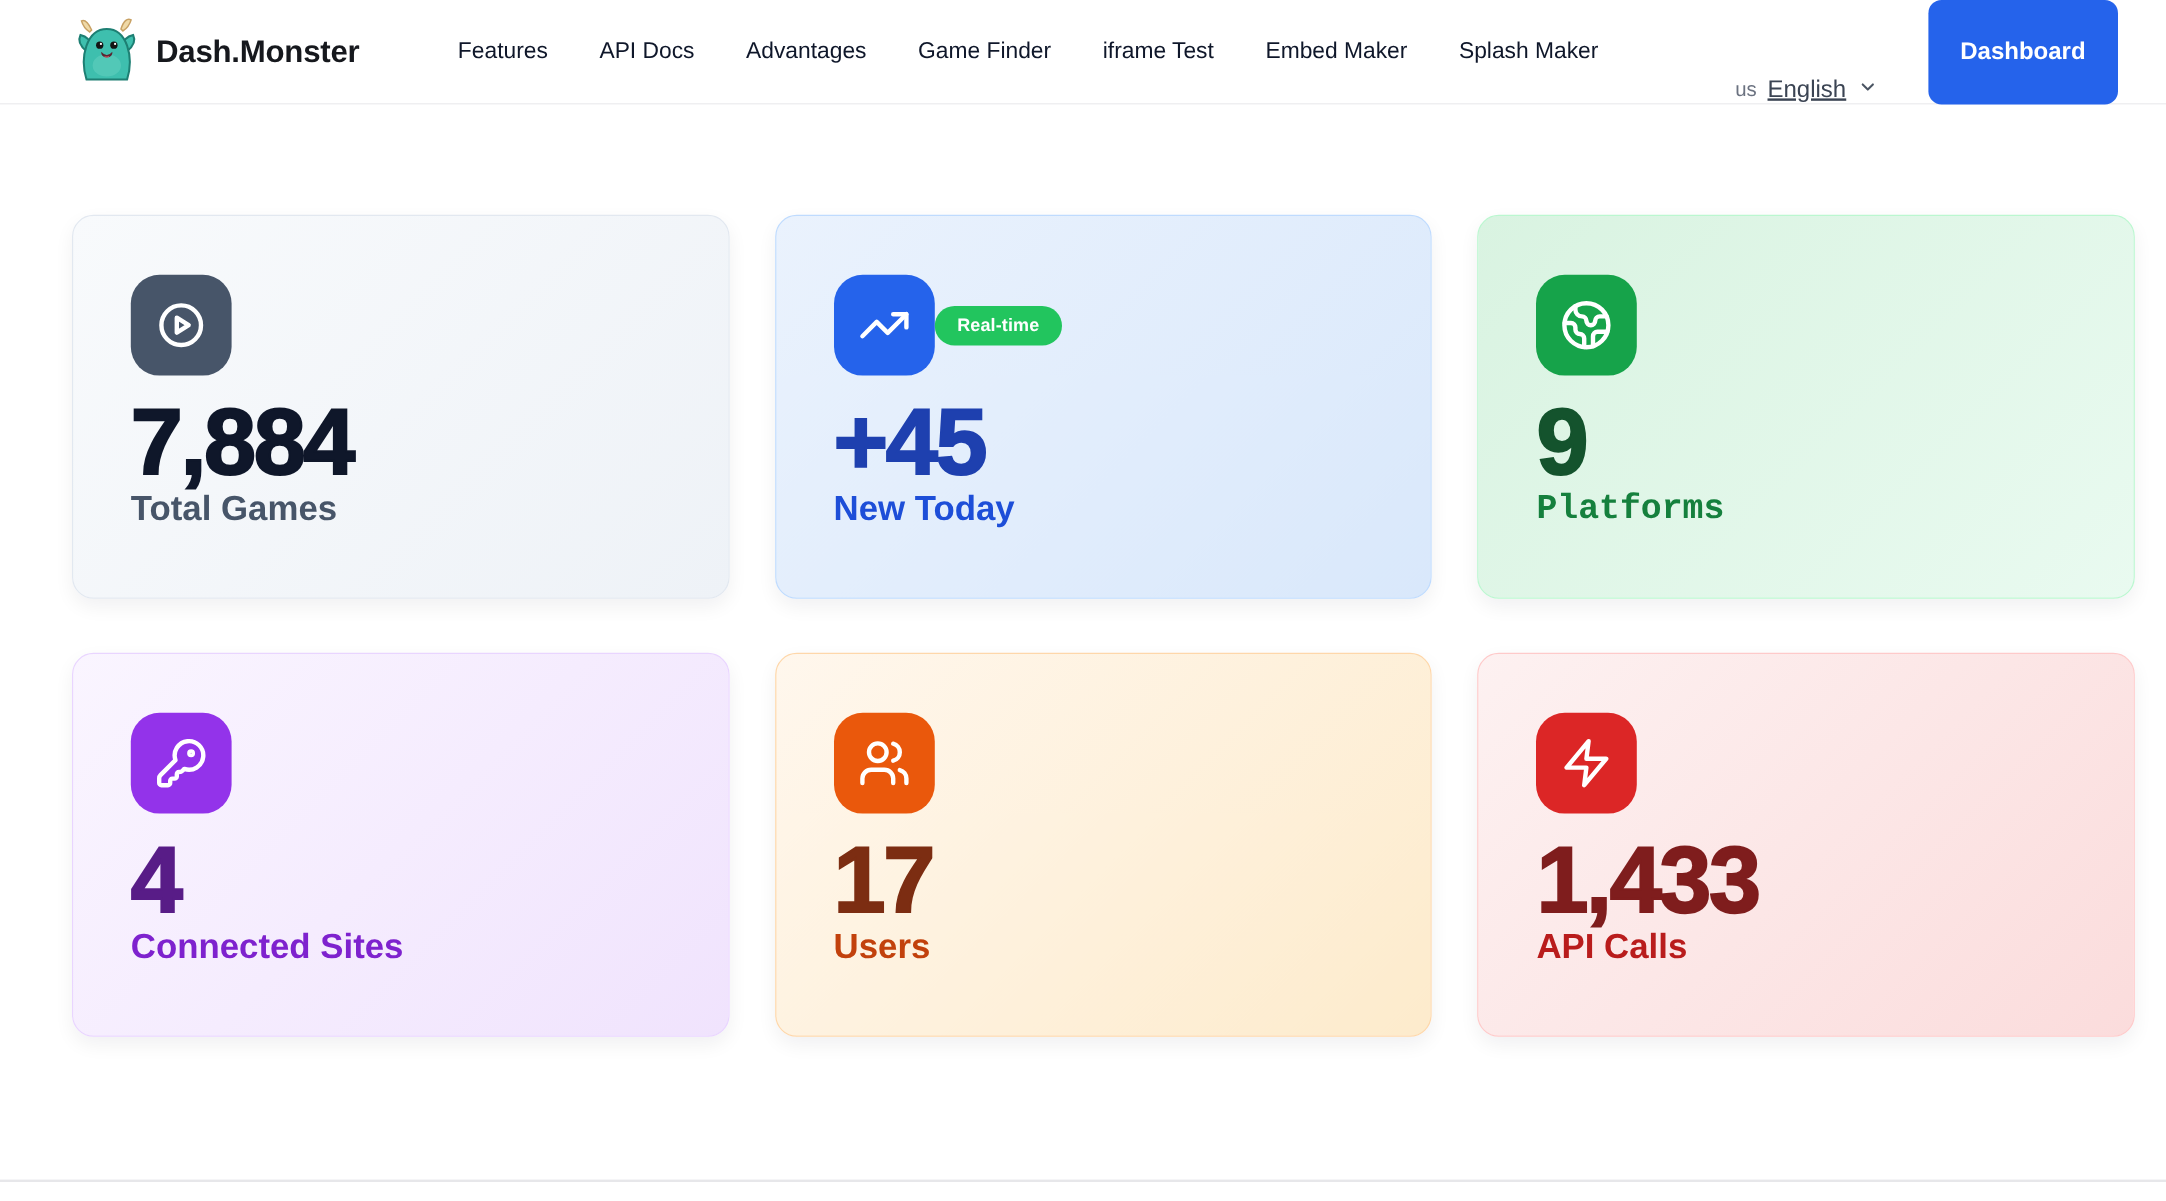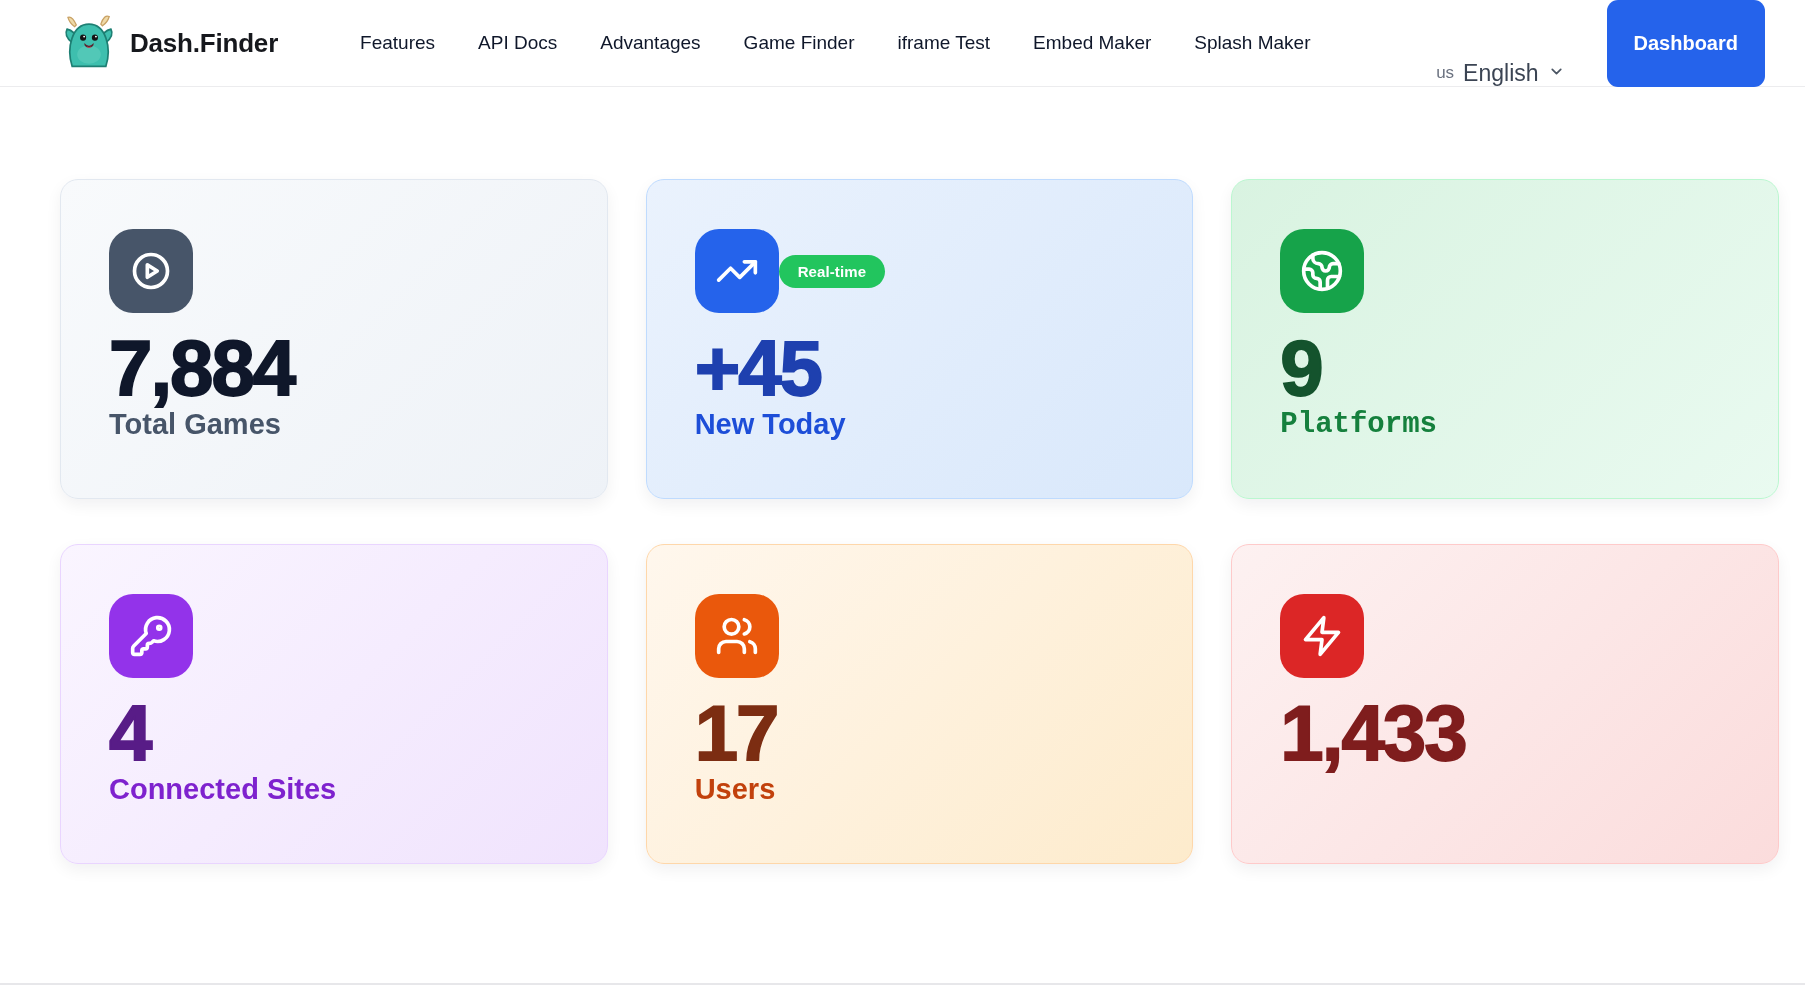--- a/index.html
+++ b/index.html
@@ -20,21 +20,21 @@
     background: #ffffff;
     border-bottom: 1px solid #ececee;
   }
   .brand { display: flex; align-items: center; gap: 14px; cursor: pointer; }
   .brand-title { font-size: 26px; font-weight: 700; color: #16181d; letter-spacing: -0.2px; }
   .nav { display: flex; align-items: center; gap: 43px; margin-left: 82px; }
   .nav-item { font-size: 19px; color: #0f172a; cursor: pointer; white-space: nowrap; }
   .topbar-right { margin-left: auto; display: flex; align-items: flex-end; }
   .lang { display: flex; align-items: center; gap: 9px; cursor: pointer; margin-right: 42px; }
   .lang-code { font-size: 17px; color: #6b7280; }
-  .lang-label { font-size: 23px; color: #3b4453; }
+  .lang-label { font-size: 20px; color: #3b4453; text-decoration: underline; }
   .dash-btn {
     border: none;
     background: var(--accent, #2563eb);
     color: #ffffff;
     font-family: inherit;
     font-size: 20px;
     font-weight: 700;
     padding: 32px 27px;
     border-radius: 11px;
     cursor: pointer;
@@ -100,21 +100,21 @@
         <path d="M12 64 C5 42 12 14 32 14 C52 14 59 42 52 64 Z" fill="#3ebfae" stroke="#1d7f73" stroke-width="2"></path>
         <ellipse cx="32" cy="50" rx="14" ry="11" fill="#63d0c0" opacity="0.55"></ellipse>
         <circle cx="25" cy="30" r="3.6" fill="#141414"></circle>
         <circle cx="39" cy="30" r="3.6" fill="#141414"></circle>
         <circle cx="26.2" cy="28.8" r="1.1" fill="#ffffff"></circle>
         <circle cx="40.2" cy="28.8" r="1.1" fill="#ffffff"></circle>
         <path d="M26.5 36.5 Q32 43 37.5 36.5 Q38 41.5 32 42.2 Q26 41.5 26.5 36.5 Z" fill="#5b2430"></path>
         <path d="M29.5 40.4 Q32 42.2 34.5 40.4 L34 41.6 Q32 42.6 30 41.6 Z" fill="#e05a6a"></path>
       </svg>
     </span>
-    <span class="brand-title">Dash.Finder</span>
+    <span class="brand-title">Dash.Monster</span>
   </div>
 
   <nav class="nav" id="nav-list">
       <a class="nav-item">Features</a>
       <a class="nav-item">API Docs</a>
       <a class="nav-item">Advantages</a>
       <a class="nav-item">Game Finder</a>
       <a class="nav-item">iframe Test</a>
       <a class="nav-item">Embed Maker</a>
       <a class="nav-item">Splash Maker</a>
@@ -218,17 +218,18 @@
     <div class="card-top">
       <div class="icon-box" style="background: rgb(220, 38, 38);">
 
         <svg viewBox="0 0 24 24" fill="none" stroke="#ffffff" stroke-width="2" stroke-linecap="round" stroke-linejoin="round">
               <path d="M13 2 3 14h9l-1 8 10-12h-9l1-8z"></path>
             </svg>
       </div>
 
     </div>
     <div class="stat-value" style="color: rgb(127, 29, 29);">1,433</div>
+    <div class="stat-label" style="color: rgb(185, 28, 28);">API Calls</div>
   </div>
     </div>
 </main>
 
 <div class="bottom-divider"></div>
 
 </body></html>

